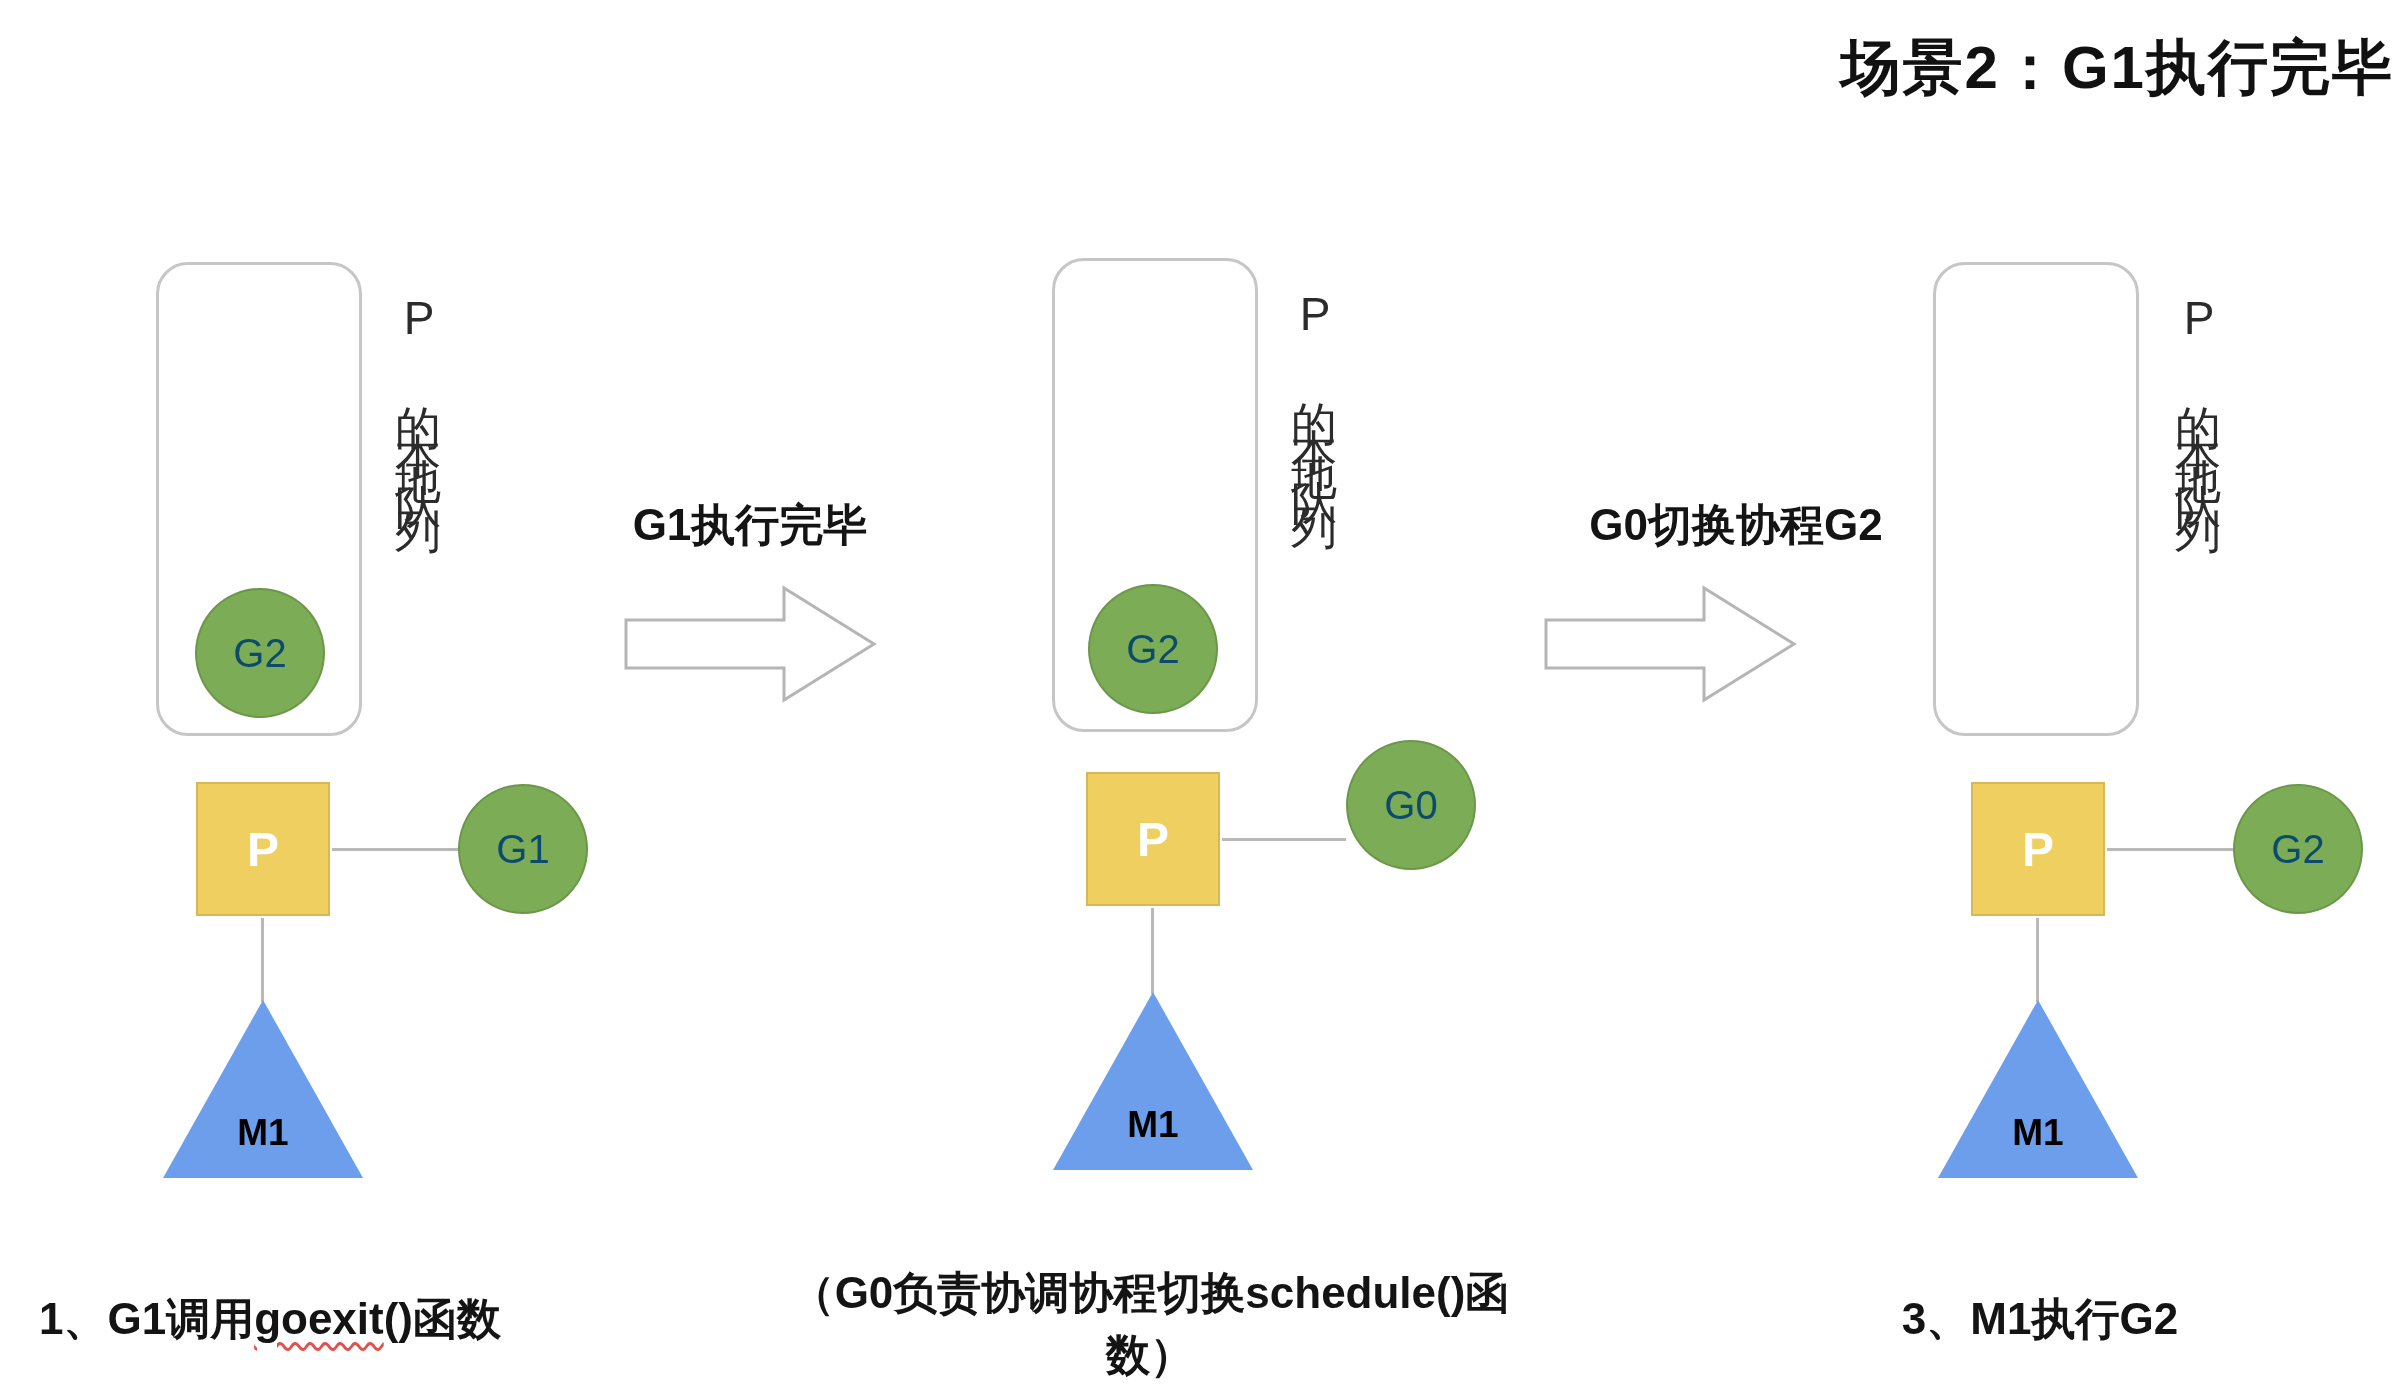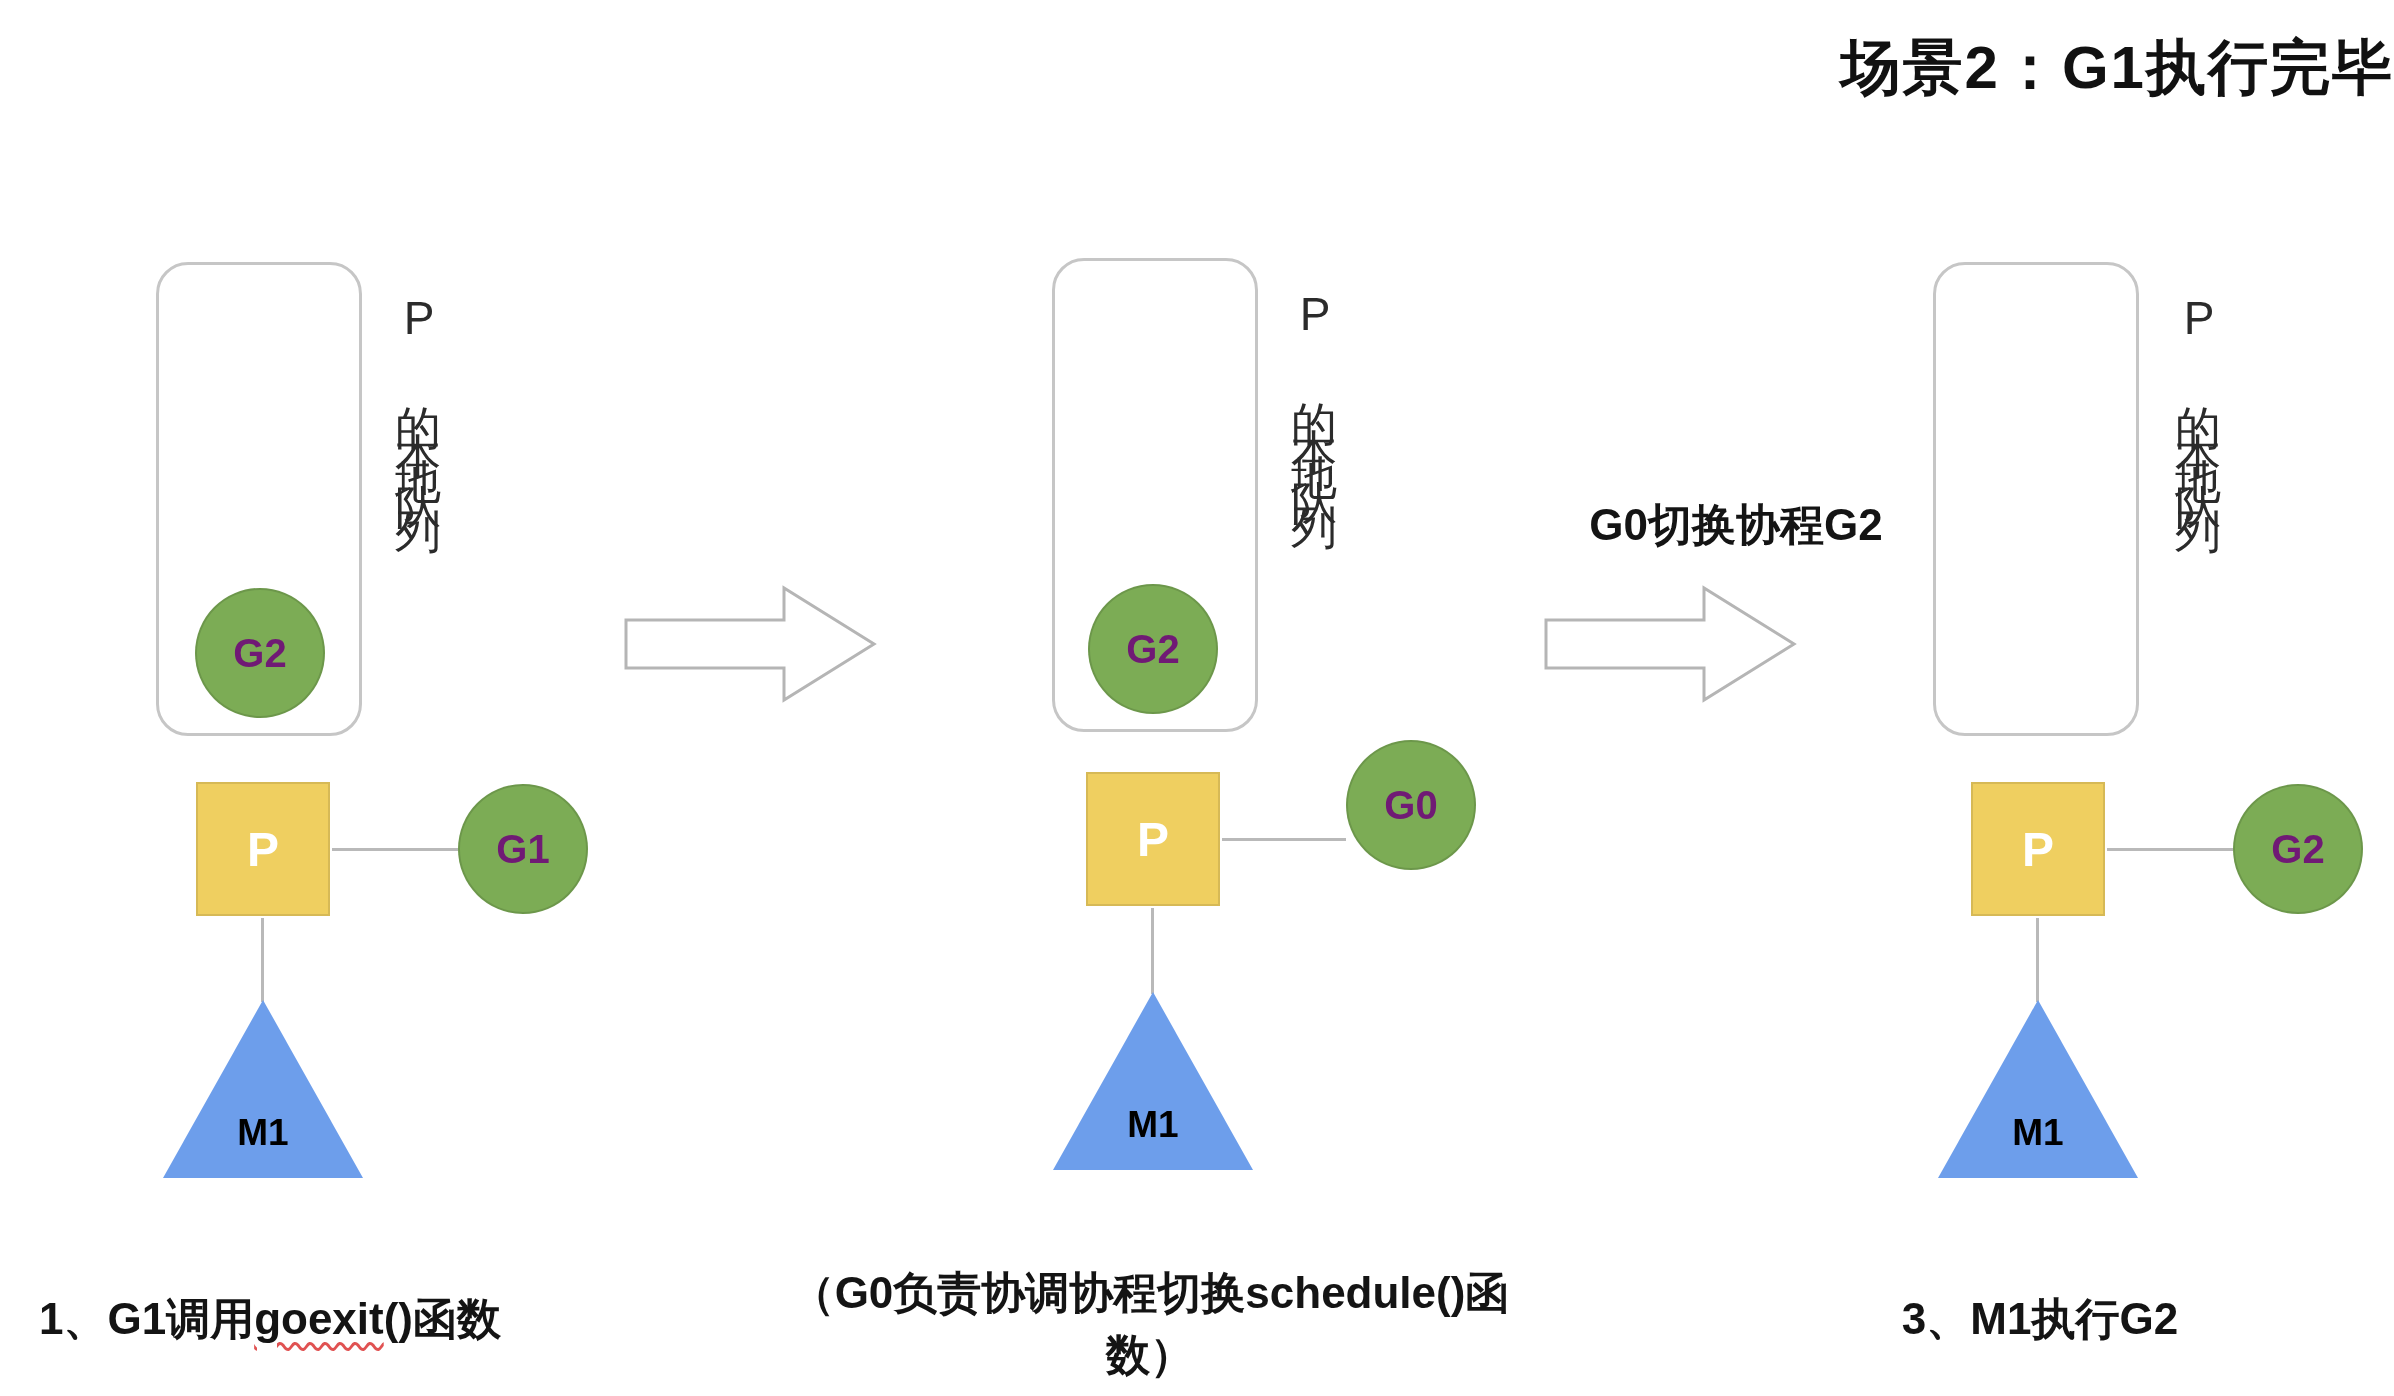--- a/index.html
+++ b/index.html
@@ -11,21 +11,21 @@
            font-size:60px; font-weight:bold; color:#111; letter-spacing:2px; }
 
   .queue-box { position:absolute; width:206px; height:474px; background:#fff;
                border:3px solid #c6c6c6; border-radius:32px; }
   .queue-label { position:absolute; writing-mode:vertical-rl; text-orientation:upright;
                  font-size:46px; letter-spacing:26px; color:#2b2b2b; }
 
   .g-circle { position:absolute; width:130px; height:130px; border-radius:50%;
               background:#7cac55; border:2px solid rgba(0,0,0,0.12);
               display:flex; align-items:center; justify-content:center;
-              color:#701a75; font-weight:bold; font-size:40px; }
+              color:#0c4a6e; font-weight:normal; font-size:40px; }
   .p-square { position:absolute; width:134px; height:134px; background:#efcf60;
               border:2px solid rgba(0,0,0,0.10);
               display:flex; align-items:center; justify-content:center;
               color:#fff; font-weight:bold; font-size:48px; }
   .m-triangle { position:absolute; width:200px; height:178px; background:#6d9eeb;
                 clip-path:polygon(50% 0, 100% 100%, 0 100%); }
   .m-triangle span { position:absolute; left:0; bottom:24px; width:100%; text-align:center;
                      color:#000000; font-weight:bold; font-size:37px; }
 
   .connector { position:absolute; background:#b9b9b9; }
@@ -92,20 +92,21 @@
   <div class="queue-label lbl1">P的本地队列</div>
   <div class="connector h c1h"></div>
   <div class="p-square p1">P</div>
   <div class="g-circle g1">G1</div>
   <div class="connector v c1v"></div>
   <div class="m-triangle t1">
     <span>M1</span>
   </div>
   <div class="caption cap1"><span>1、G1调用</span><span class="squiggle">goexit</span><span>()函数</span></div>
 
+  <div class="arrow-label alab1">G1执行完毕</div>
   <svg class="flow-arrow arr1" viewBox="0 0 255 128">
     <polygon points="2,40 160,40 160,8 250,64 160,120 160,88 2,88" fill="#ffffff" stroke="#b5b5b5" stroke-width="3"></polygon>
   </svg>
 
   <div class="queue-box q2"></div>
   <div class="g-circle g2b">G2</div>
   <div class="queue-label lbl2">P的本地队列</div>
   <div class="connector h c2h"></div>
   <div class="p-square p2">P</div>
   <div class="g-circle g0">G0</div>

